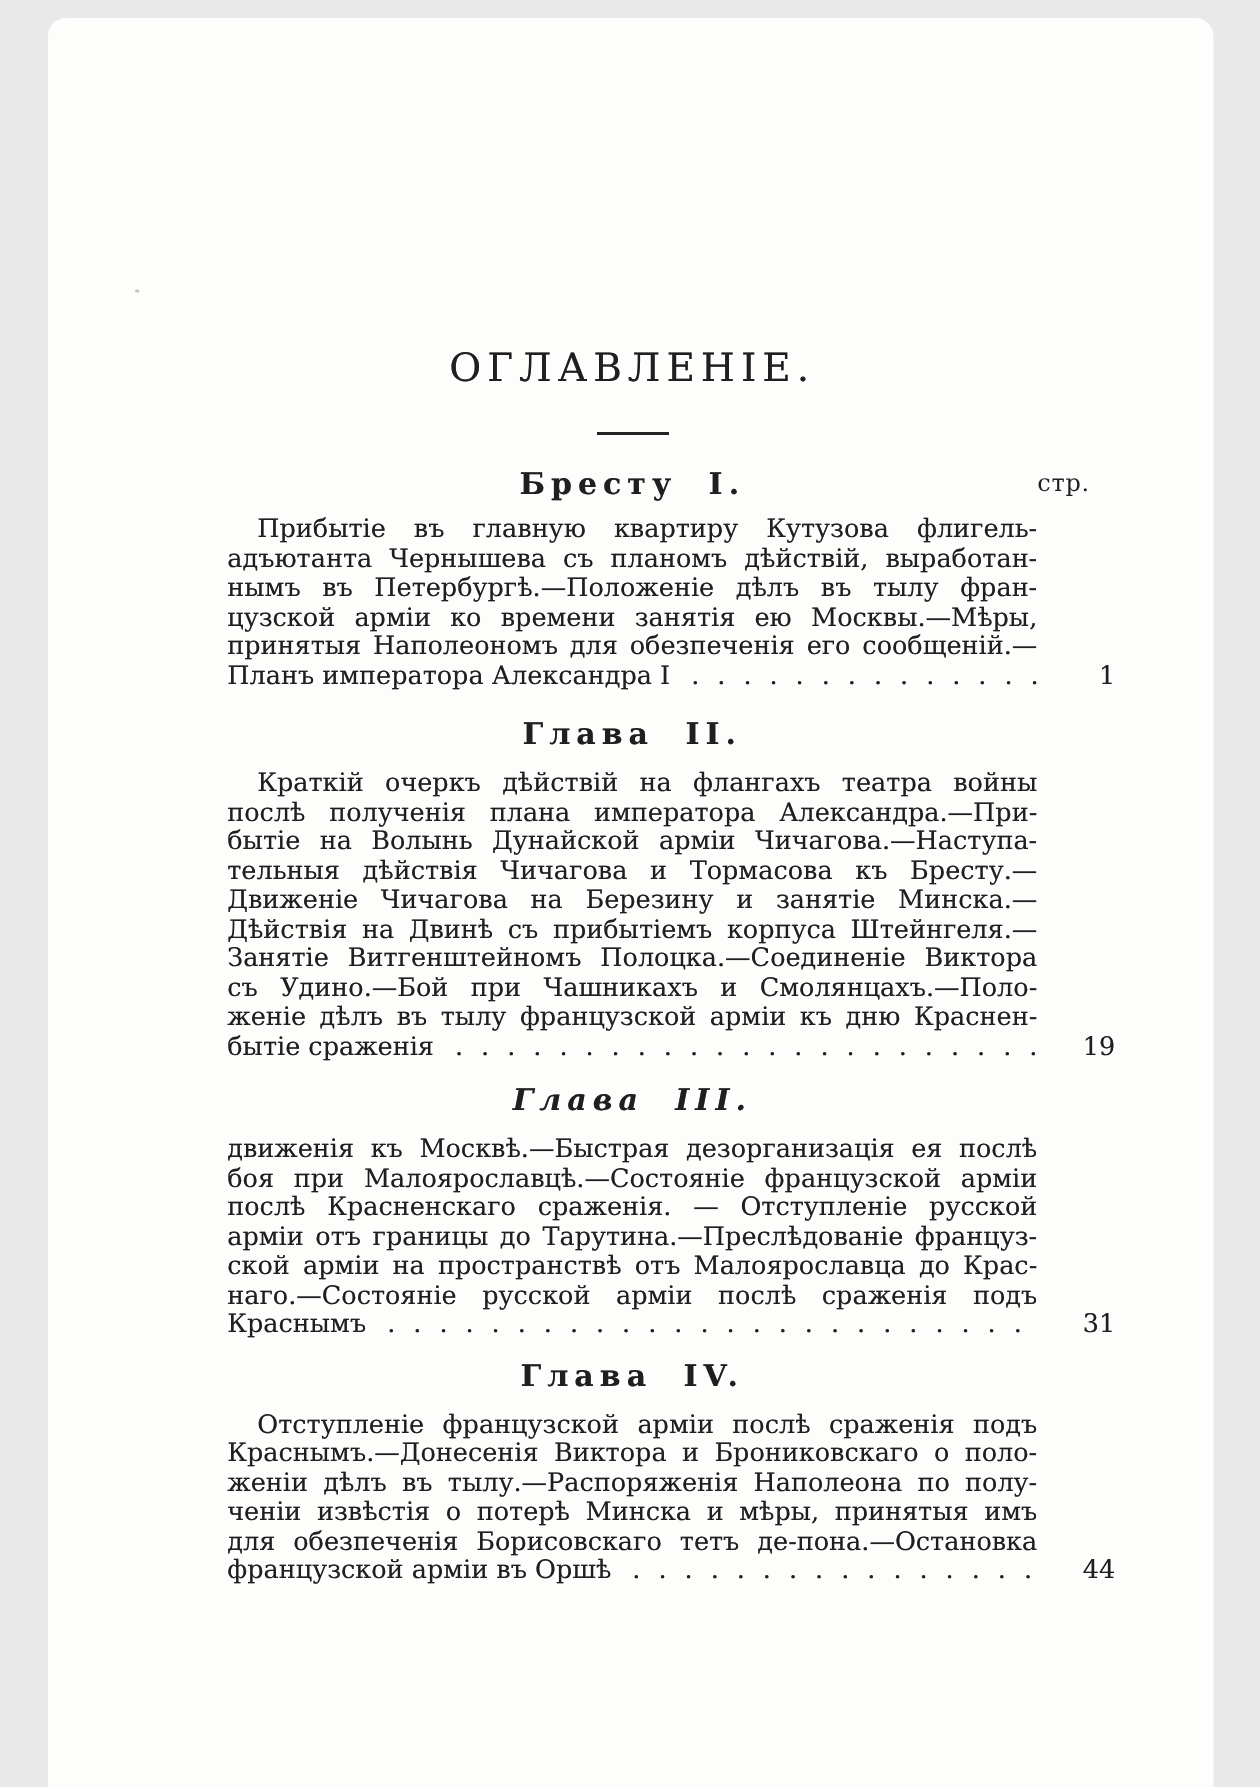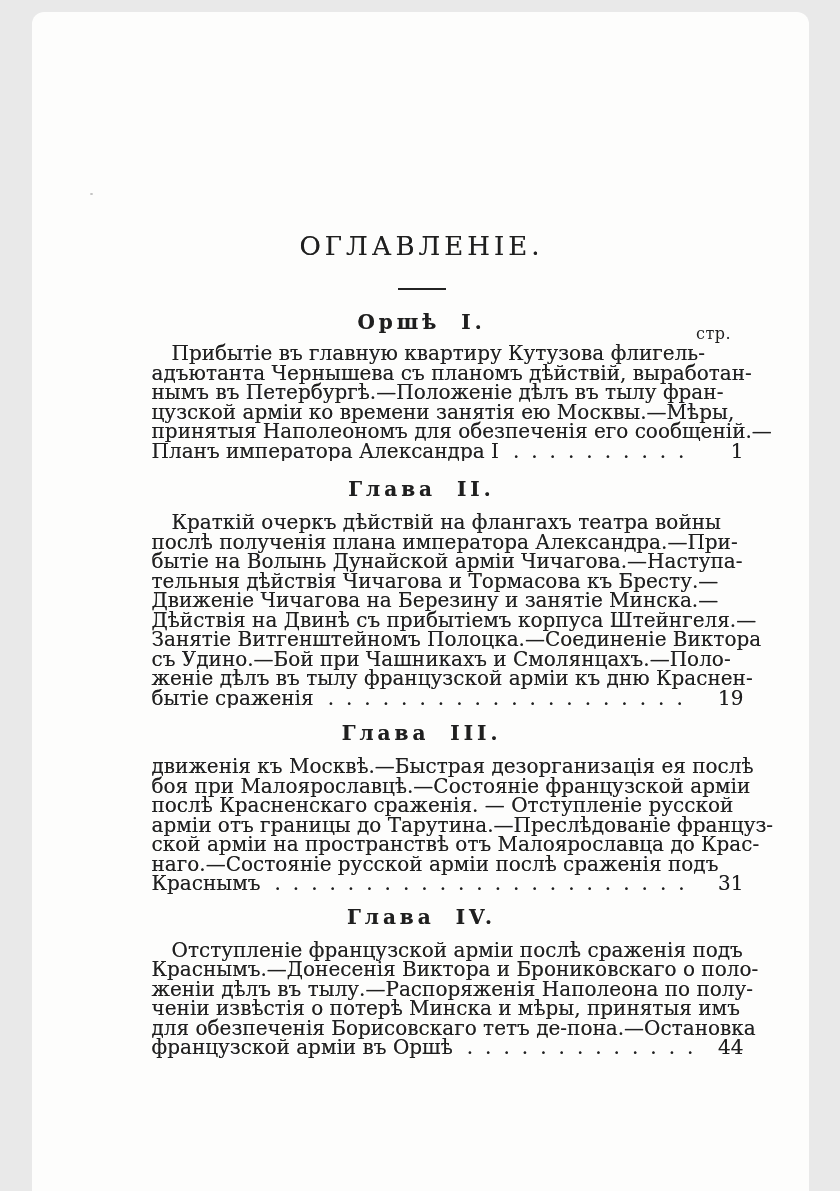--- a/index.html
+++ b/index.html
@@ -37,45 +37,45 @@
     text-shadow:0 0 .4px rgba(0,0,0,.55);
   }
   .rule {
     width:48px; height:2px;
     background:#232323;
     margin:24px auto 0;
     transform:translateX(-26px);
   }
   .str-label {
     position:absolute;
-    top:312px; left:540px;
+    top:300px; left:540px;
     width:52px;
-    text-align:center;
+    text-align:left;
     padding-right:8px;
     box-sizing:border-box;
     font-size:16px;
     letter-spacing:.5px;
   }
   .chapter .heading {
     width:540px;
     margin:16px 0 12px;
     font-size:20px;
     font-weight:700;
     line-height:24px;
     letter-spacing:4px;
     word-spacing:10px;
     text-align:center;
     text-shadow:0 0 .4px rgba(0,0,0,.5);
   }
   .chapter:nth-of-type(1) .heading { margin-top:20px; margin-bottom:10px; }
-  .chapter:nth-of-type(3) .heading { margin-top:13px; }
+  .chapter:nth-of-type(3) .heading { margin-top:13px;font-style:italic; }
   .chapter:nth-of-type(4) .heading { margin-top:11px; }
   .para {
     width:592px;
-    font-size:20px;
+    font-size:17px;
     line-height:19.5px;
     text-shadow:0 0 .35px rgba(0,0,0,.5);
   }
   .para .line {
     width:540px;
     text-align:justify;
     text-align-last:justify;
     white-space:nowrap;
   }
   .para .line.first { text-indent:20px; }
@@ -99,21 +99,21 @@
 <body>
 
 <div class="page">
   <div class="speck"></div>
   <div class="toc">
     <h1 class="title">ОГЛАВЛЕНІЕ.</h1>
     <div class="rule"></div>
     <div class="str-label">стр.</div>
     <div id="chapters">
         <section class="chapter">
-          <div class="heading">Оршѣ I.</div>
+          <div class="heading">Бресту I.</div>
           <div class="para">
             <div class="line first">Прибытіе въ главную квартиру Кутузова флигель-</div>
             <div class="line">адъютанта Чернышева съ планомъ дѣйствій, выработан-</div>
             <div class="line">нымъ въ Петербургѣ.—Положеніе дѣлъ въ тылу фран-</div>
             <div class="line">цузской арміи ко времени занятія ею Москвы.—Мѣры,</div>
             <div class="line">принятыя Наполеономъ для обезпеченія его сообщеній.—</div>
             <div class="last-row">
               <div class="last-main">
                 <span class="last-text">Планъ императора Александра I</span>
                 <span class="leader">............................................................</span>

